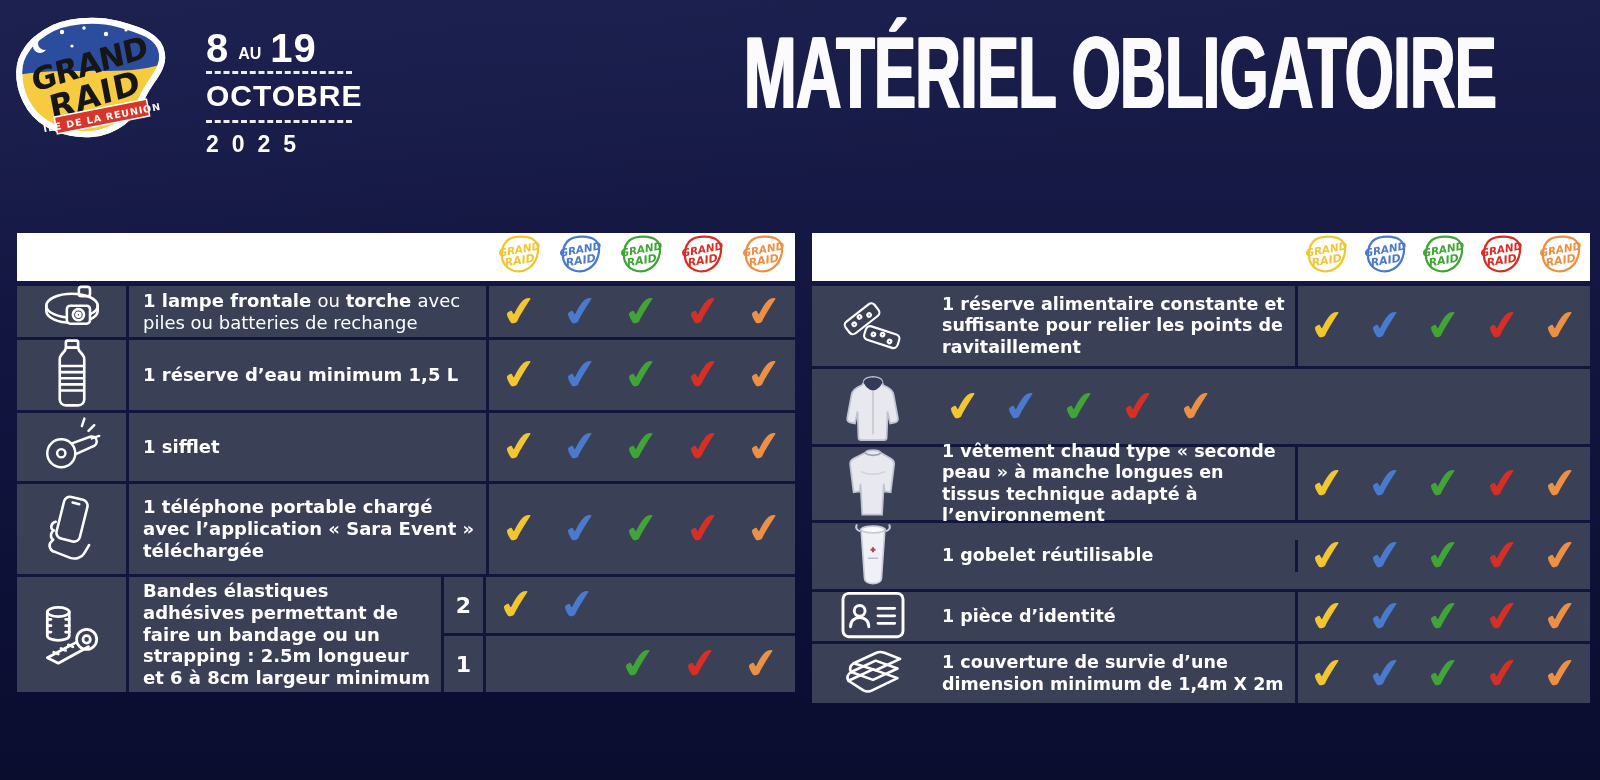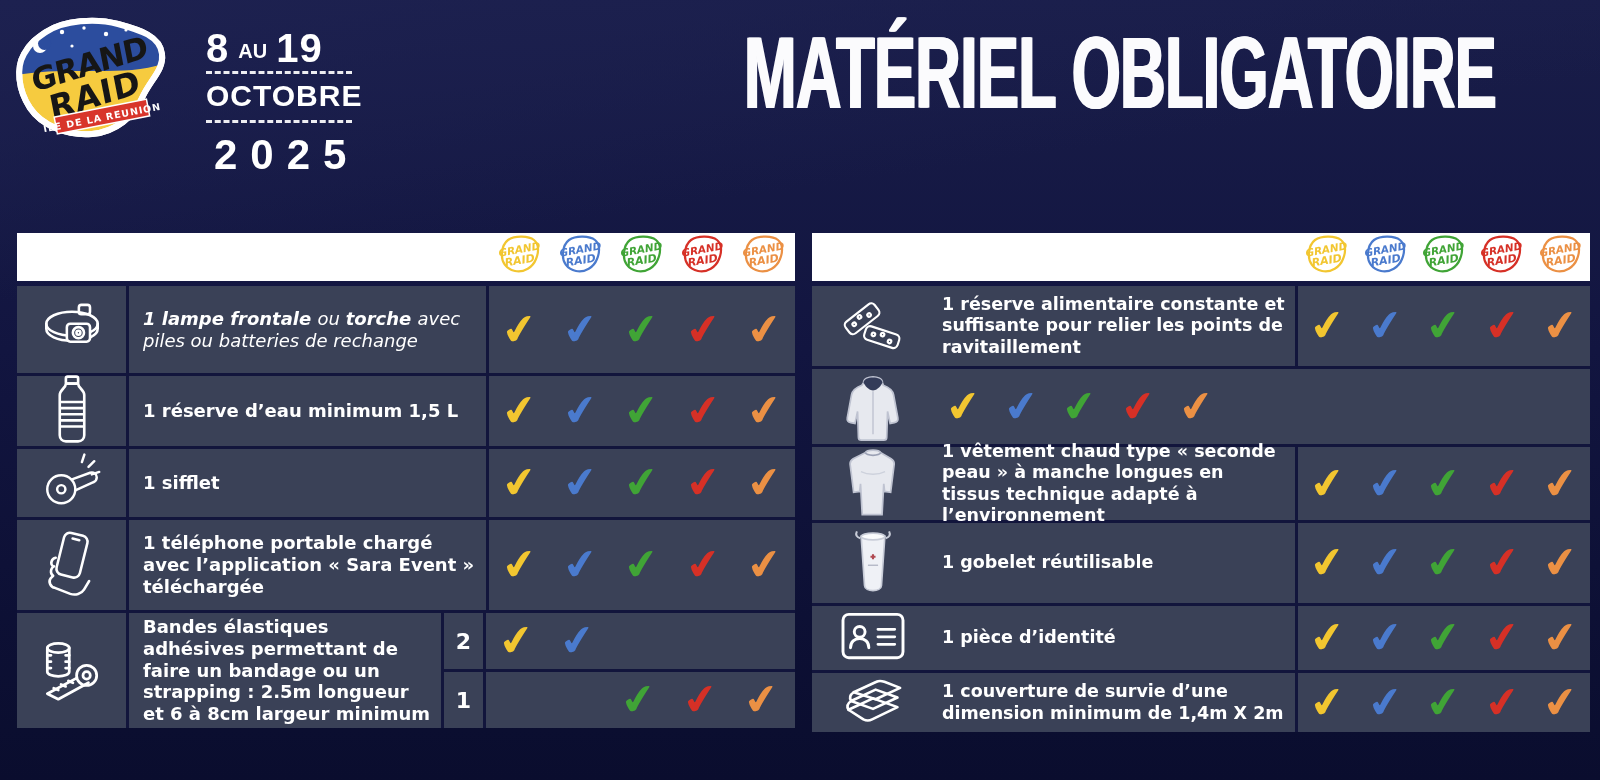--- a/index.html
+++ b/index.html
@@ -9,23 +9,23 @@
     background:linear-gradient(172deg,#1D2150 0%,#14174100 30%),
                linear-gradient(180deg,#191D49 0%,#121540 45%,#0A0D2E 100%);
     font-family:"DejaVu Sans",sans-serif; color:#fff;
   }
 
   
   .brand-logo { position:absolute; left:10px; top:16px; }
   .dates { position:absolute; left:206px; top:30px; width:146px; font-family:"Liberation Sans",sans-serif; }
   .dates-line1 { display:flex; align-items:flex-end; gap:9px; border-bottom:3px dashed rgba(255,255,255,.92); padding-bottom:5px; }
   .d-num { font-size:40px; font-weight:700; line-height:.9; letter-spacing:1px; }
-  .d-au  { font-size:20px; font-weight:700; padding-bottom:3px; }
+  .d-au  { font-size:16px; font-weight:700; padding-bottom:3px; }
   .dates-month { font-size:30px; font-weight:700; letter-spacing:1px; border-bottom:3px dashed rgba(255,255,255,.92); padding:5px 0 7px; }
-  .dates-year  { font-size:42px; font-weight:700; letter-spacing:13px; padding-top:8px; white-space:nowrap;margin-left:8px; }
+  .dates-year  { font-size:23px; font-weight:700; letter-spacing:13px; padding-top:8px; white-space:nowrap; }
   .title {
     position:absolute; left:690px; top:14px; width:860px; text-align:center;
     font-family:"Liberation Sans",sans-serif; font-weight:700; font-size:72px;
     letter-spacing:-1px; white-space:nowrap; color:#FBFBFD;
     transform:scale(.88,1.42); transform-origin:50% 0;
     text-shadow:1px 0 currentColor,-1px 0 currentColor;
   }
 
   
   .table { position:absolute; top:233px; width:778px; }
@@ -130,21 +130,21 @@
         <div class="logo-slot">
           <span><svg width="42" height="40" viewBox="0 0 42 40">
               <path d="M9 5 C16 0 30 1 35 5 C40 9 40 17 37 24 C34 32 25 38 16 36 C7 34 2 27 3 18 C3.5 11 5 8 9 5 Z" fill="none" stroke="#EB9044" stroke-width="2.2"></path>
               <text x="21" y="18" text-anchor="middle" font-size="10.5" font-weight="bold" font-style="italic" font-family="DejaVu Sans, sans-serif" fill="#EB9044" transform="rotate(-10 21 18)">GRAND</text>
               <text x="21" y="29" text-anchor="middle" font-size="11" font-weight="bold" font-style="italic" font-family="DejaVu Sans, sans-serif" fill="#EB9044" transform="rotate(-10 21 27)">RAID</text>
             </svg></span>
         </div>
       </div>
     </div>
     <div class="t-body">
-      <div class="t-row" style="height: 87px; font-style: italic;">
+      <div class="t-row" style="height: 51px;">
         <div class="icon-cell">
           <span><svg width="70" height="60" viewBox="0 0 80 70" fill="none" stroke="#fff" stroke-width="3" stroke-linecap="round" stroke-linejoin="round">
               <ellipse cx="40" cy="30" rx="30" ry="14"></ellipse>
               <path d="M10 30 v6 c0 8 13 14 30 14 s30 -6 30 -14 v-6"></path>
               <rect x="48" y="8" width="13" height="11" rx="3"></rect>
               <rect x="34" y="30" width="27" height="21" rx="4" fill="#3A4157"></rect>
               <circle cx="47.5" cy="40.5" r="6.5"></circle>
               <circle cx="47.5" cy="40.5" r="2.3"></circle>
             </svg></span>
         </div>
@@ -357,21 +357,21 @@
           <p class="item-text"><span class="seg-b">1  vêtement chaud type « seconde peau » à manche longues en tissus technique adapté à l’environnement</span></p>
         </div>
         <div class="checks-cell">
           <div class="check-slot"><span class="check-mark" style="color: rgb(242, 198, 48);">✔</span></div>
           <div class="check-slot"><span class="check-mark" style="color: rgb(74, 122, 205);">✔</span></div>
           <div class="check-slot"><span class="check-mark" style="color: rgb(64, 164, 54);">✔</span></div>
           <div class="check-slot"><span class="check-mark" style="color: rgb(214, 48, 38);">✔</span></div>
           <div class="check-slot"><span class="check-mark" style="color: rgb(235, 144, 68);">✔</span></div>
         </div>
       </div>
-      <div class="t-row" style="height: 83px;">
+      <div class="t-row" style="height: 69px; align-items: center;">
         <div class="icon-cell">
           <span><svg width="46" height="66" viewBox="0 0 54 78">
               <path d="M12 12 q-7 -2 -4 -8" fill="none" stroke="#C8CCD8" stroke-width="2.5"></path>
               <path d="M42 12 q7 -2 4 -8" fill="none" stroke="#C8CCD8" stroke-width="2.5"></path>
               <path d="M13 10 l4 58 c0 8 20 8 20 0 l4 -58 z" fill="#EFF1F6" stroke="#C8CCD8" stroke-width="2"></path>
               <ellipse cx="27" cy="10" rx="14" ry="4" fill="#FAFBFD" stroke="#C8CCD8" stroke-width="2"></ellipse>
               <path d="M24 34 h6 M27 31 v6" stroke="#B04A52" stroke-width="2.5"></path>
               <path d="M21 44 h12" stroke="#AEB3C2" stroke-width="1.5"></path>
             </svg></span>
         </div>
@@ -379,21 +379,21 @@
           <p class="item-text"><span class="seg-b">1 gobelet  réutilisable</span></p>
         </div>
         <div class="checks-cell">
           <div class="check-slot"><span class="check-mark" style="color: rgb(242, 198, 48);">✔</span></div>
           <div class="check-slot"><span class="check-mark" style="color: rgb(74, 122, 205);">✔</span></div>
           <div class="check-slot"><span class="check-mark" style="color: rgb(64, 164, 54);">✔</span></div>
           <div class="check-slot"><span class="check-mark" style="color: rgb(214, 48, 38);">✔</span></div>
           <div class="check-slot"><span class="check-mark" style="color: rgb(235, 144, 68);">✔</span></div>
         </div>
       </div>
-      <div class="t-row" style="height: 67px;">
+      <div class="t-row" style="height: 52px;">
         <div class="icon-cell">
           <span><svg width="68" height="50" viewBox="0 0 80 60" fill="none" stroke="#fff" stroke-width="3.5" stroke-linecap="round" stroke-linejoin="round">
               <rect x="4" y="4" width="72" height="52" rx="7"></rect>
               <circle cx="24" cy="25" r="6.5"></circle>
               <path d="M13 44 c0 -7 5 -11 11 -11 s11 4 11 11"></path>
               <path d="M46 22 h20 M46 31 h20 M46 40 h20"></path>
             </svg></span>
         </div>
         <div class="text-cell">
           <p class="item-text"><span class="seg-b">1 pièce d’identité</span></p>

